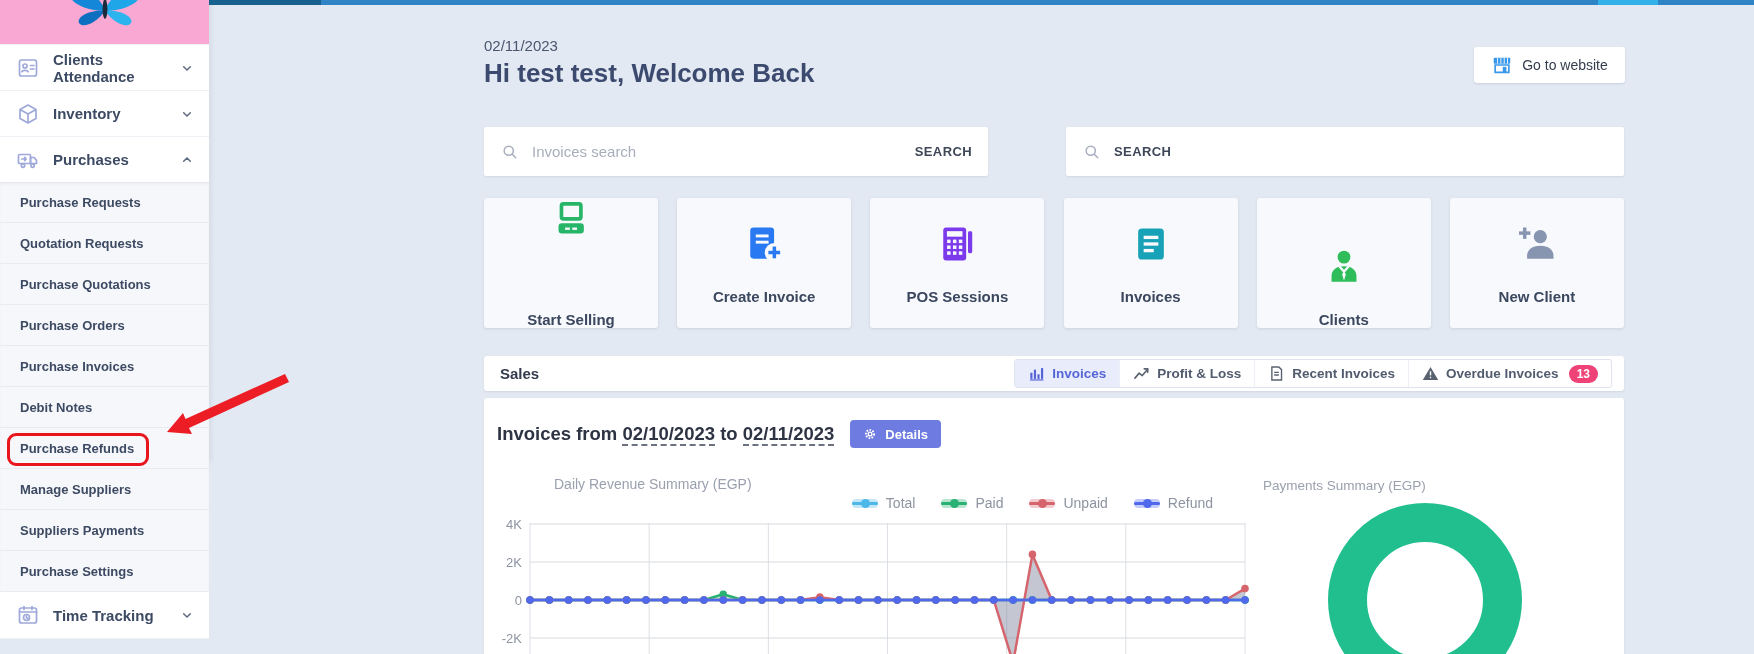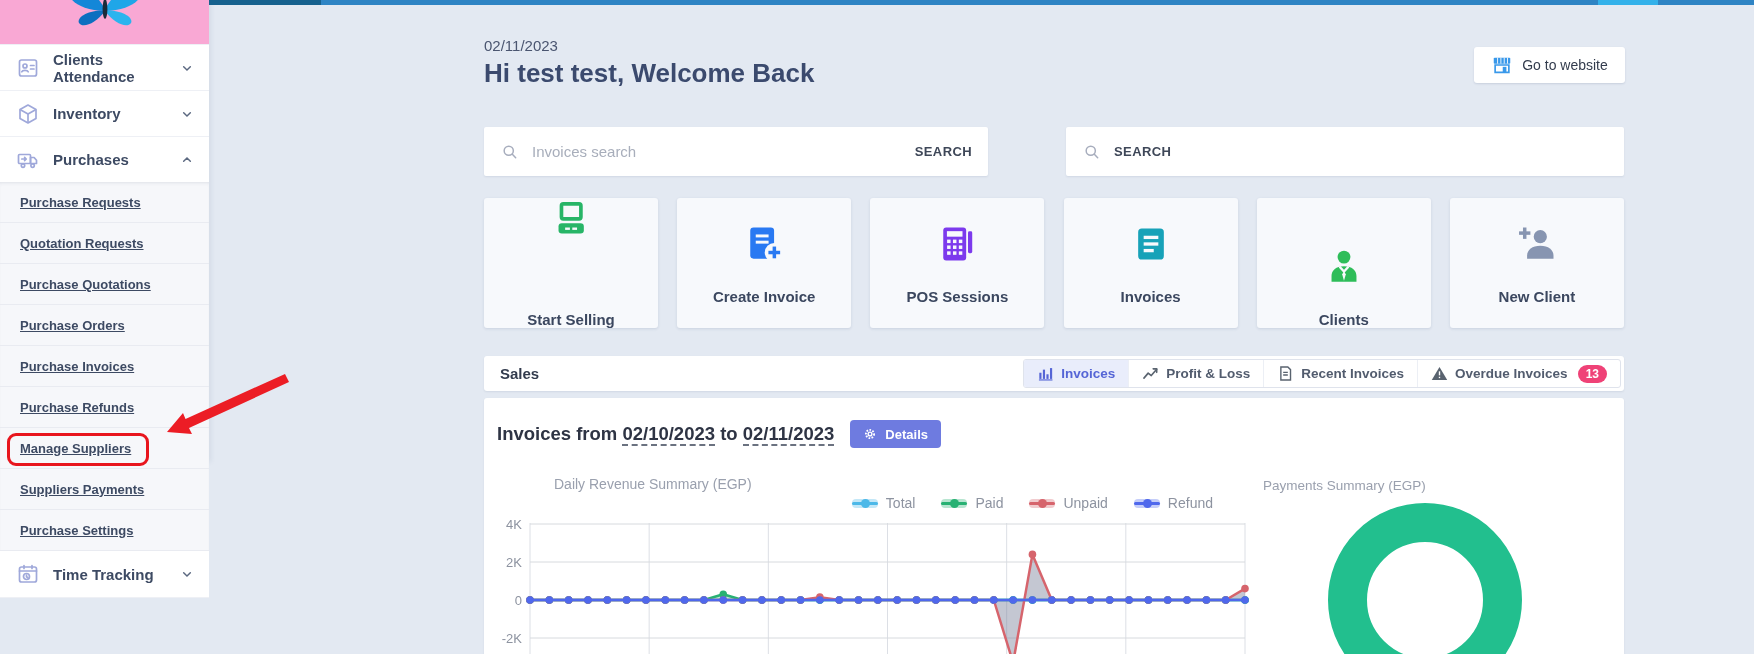--- a/index.html
+++ b/index.html
@@ -15,21 +15,21 @@
   #sidebar { position:absolute; left:0; top:0; width:209px; height:462px; background:#f9a8d4;
              box-shadow:2px 0 5px rgba(40,60,100,.08); z-index:4; }
   .logo-wrap { height:44px; overflow:hidden; display:flex; justify-content:center; }
   .mi { display:flex; align-items:center; height:46px; padding:0 14px 0 16px; gap:13px;
         border-top:1px solid #eef0f5; cursor:pointer; background:#fff; }
   .mi .ic { width:24px; height:24px; flex:0 0 24px; }
   .mi .ml { flex:1; font-size:15px; font-weight:700; color:#3d4a63; }
   .mi .chev { width:16px; height:16px; }
   .subpanel { background:#f6f7fa; box-shadow:inset 0 3px 4px -3px rgba(60,70,100,.18); }
   .si { height:41px; display:flex; align-items:center; padding-left:20px; font-size:13px;
-        font-weight:700; color:#3d4a63; border-bottom:1px solid #e9ebf1; cursor:pointer;text-decoration:underline; }
+        font-weight:700; color:#3d4a63; border-bottom:1px solid #e9ebf1; cursor:pointer; }
   .endline { border-top:1px solid #eef0f5; height:15px; }
 
   
   #hl-box { position:absolute; left:7px; top:433px; width:142px; height:33px; border:3px solid #e8151d;
             border-radius:9px; z-index:50; pointer-events:none; }
   #arrow { position:absolute; left:150px; top:370px; z-index:50; pointer-events:none; }
 
   
   .date { position:absolute; left:484px; top:37px; font-size:15px; color:#4a5570; }
   h1.greet { position:absolute; left:484px; top:58px; font-size:26px; color:#3b4a6e; font-weight:400; }
@@ -54,21 +54,21 @@
   #cards { position:absolute; left:484px; top:198px; width:1140px; display:flex; justify-content:space-between; }
   .card { width:174px; height:130px; background:#f7f9fc; border-radius:3px; cursor:pointer;
           box-shadow:0 1px 3px rgba(50,70,110,.14); display:flex; flex-direction:column;
           align-items:center; justify-content:center; gap:22px; }
   .card .cic { width:44px; height:44px; }
   .card .clbl { font-size:15px; font-weight:600; color:#3b475f; }
 
   
   #salesbar { position:absolute; left:484px; top:356px; width:1140px; height:35px; background:#fff;
               border-radius:3px; box-shadow:0 1px 2px rgba(50,70,110,.10);
-              display:flex; align-items:center; justify-content:space-between; padding:0 3px 0 16px; }
+              display:flex; align-items:center; justify-content:space-between; padding:0 12px 0 16px; }
   #salesbar .stitle { font-size:15px; font-weight:700; color:#323b4d; }
   .tabgroup { display:flex; border:1px solid #dfe3ec; border-radius:3px; overflow:hidden; height:29px; background:#fff; }
   .tab { display:flex; align-items:center; gap:7px; padding:0 13px; font-size:13.5px; font-weight:600;
          color:#525c6e; cursor:pointer; border-left:1px solid #eceff5; white-space:nowrap; }
   .tab:first-child { border-left:none; }
   .tab.active { background:#e9edfb; color:#5565d6; }
   .tab .tic { width:17px; height:17px; }
   .badge { background:#ef4277; color:#fff; font-size:12px; font-weight:700; border-radius:9px;
            padding:2px 8px; margin-left:3px; }
 
@@ -161,20 +161,21 @@
             <path d="M7 14l5-5 5 5"></path>
           </svg>
       </span>
     </div>
     <div class="subpanel">
       <div class="si">Purchase Requests</div>
       <div class="si">Quotation Requests</div>
       <div class="si">Purchase Quotations</div>
       <div class="si">Purchase Orders</div>
       <div class="si">Purchase Invoices</div>
+      <div class="si">Debit Notes</div>
       <div class="si">Purchase Refunds</div>
       <div class="si">Manage Suppliers</div>
       <div class="si">Suppliers Payments</div>
       <div class="si">Purchase Settings</div>
     </div>
     <div class="mi" style="border-top:none">
       <span class="ic">
         <svg viewBox="0 0 24 24" width="24" height="24" fill="none" stroke="#9fa8da" stroke-width="1.7" stroke-linecap="round">
           <rect x="3.5" y="5" width="17" height="15" rx="2"></rect>
             <path d="M8 3.5v3M16 3.5v3M3.5 9h17"></path>

